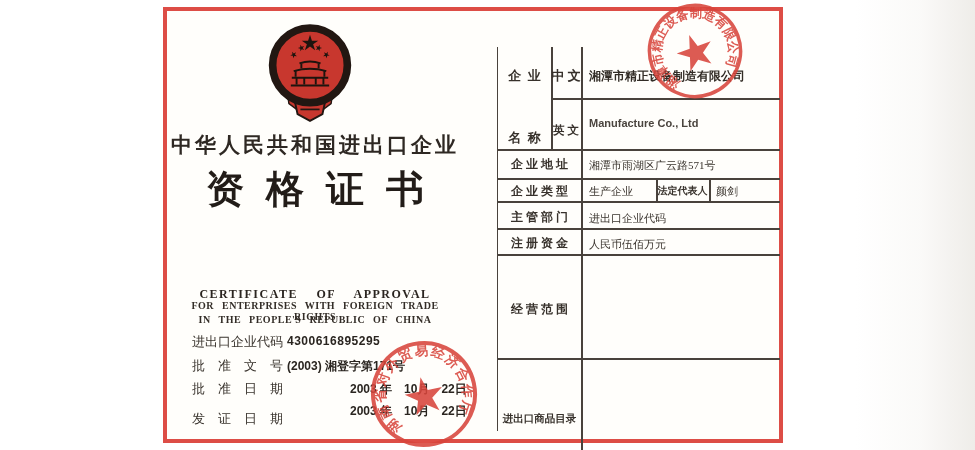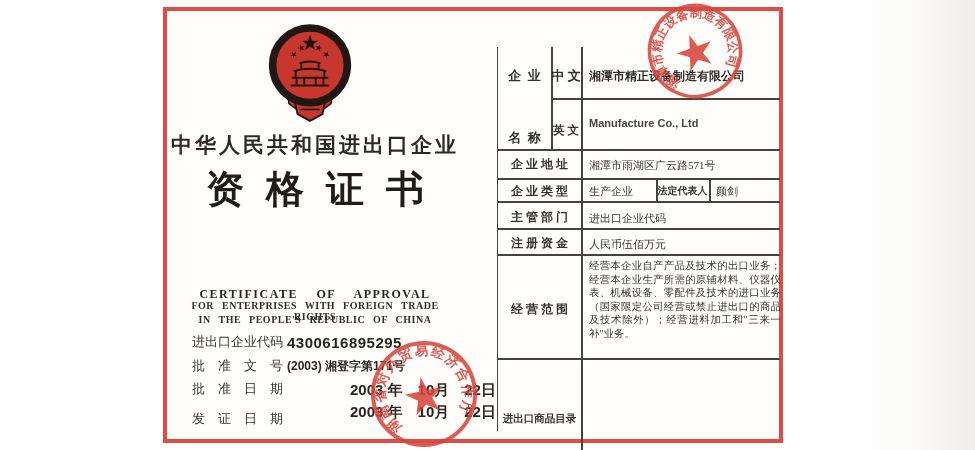--- a/index.html
+++ b/index.html
@@ -36,21 +36,21 @@
   .sub-en1,.sub-en2{
     position:absolute;left:0;width:296px;text-align:center;
     font-size:10px;font-weight:700;letter-spacing:.5px;word-spacing:5px;color:#332d27;margin-top:28px;
   }
   .sub-en1{top:261px;}
   .sub-en2{top:275px;}
   .f-label{
     position:absolute;left:25px;font-size:13px;color:#3a342e;font-weight:500;white-space:pre;
   }
   .f-value{
-    position:absolute;font-size:15px;font-weight:700;color:#2a2520;white-space:pre;
+    position:absolute;font-size:12px;font-weight:700;color:#2a2520;white-space:pre;
     font-family:"Liberation Sans", sans-serif;
   }
   
   .table-area{
     position:absolute;left:330px;top:0;width:282px;height:384px;
     border-left:1.5px solid #49423c;
     margin-top:36px;
   }
   .gl{position:absolute;background:#49423c;}
   .t-label{
@@ -166,21 +166,20 @@
     <div class="t-label" style="left:158px;top:137px;width:53px;font-size:10px;">法定代表人</div>
     <div class="t-value" style="left:218px;top:137px;">颜剑</div>
 
     <div class="t-label" style="left:0;top:162px;width:83px;font-size:12px;">主 管 部 门</div>
     <div class="t-value" style="left:91px;top:164px;">进出口企业代码</div>
 
     <div class="t-label" style="left:0;top:188px;width:83px;font-size:12px;">注 册 资 金</div>
     <div class="t-value" style="left:91px;top:190px;">人民币伍佰万元</div>
 
     <div class="t-label" style="left:0;top:254px;width:83px;font-size:12px;">经 营 范 围</div>
-    <div class="scope-text">经营本企业自产产品及技术的出口业务；经营本企业生产所需的原辅材料、仪器仪表、机械设备、零配件及技术的进口业务（国家限定公司经营或禁止进出口的商品及技术除外）；经营进料加工和"三来一补"业务。</div>
 
     <div class="t-label" style="left:0;top:365px;width:83px;font-size:10.5px;">进出口商品目录</div>
   </div>
 
   <svg class="seal seal-company" width="120" height="120" viewBox="0 0 120 120">
     <defs>
       <path id="sealArc1" d="M 35.9,84.1 A 34,34 0 1 1 84.1,84.1" fill="none"></path>
       <path id="star1" d="M0,-1 L0.224,-0.309 0.951,-0.309 0.363,0.118 0.588,0.809 0,0.382 -0.588,0.809 -0.363,0.118 -0.951,-0.309 -0.224,-0.309 Z"></path>
     </defs>
     <g transform="rotate(-20 60 60)">

